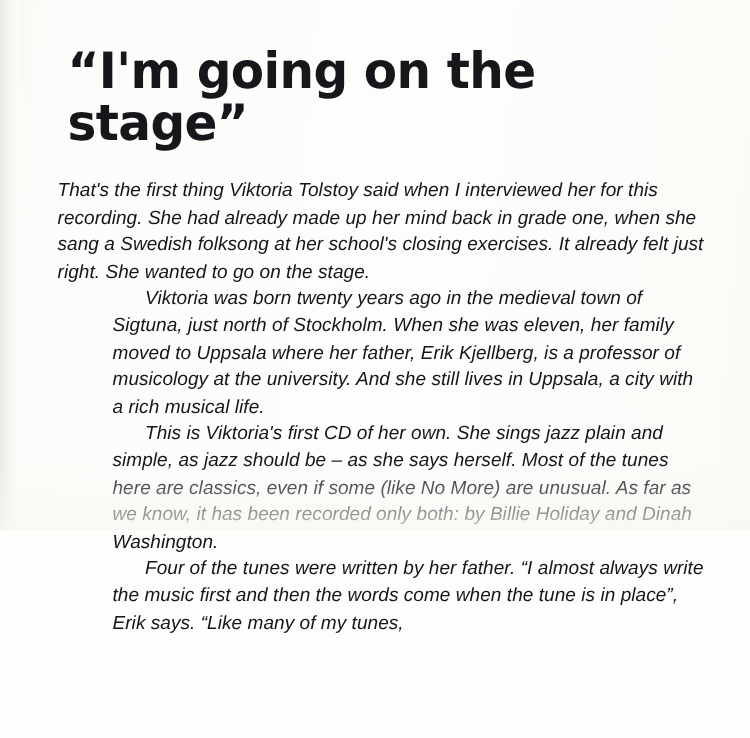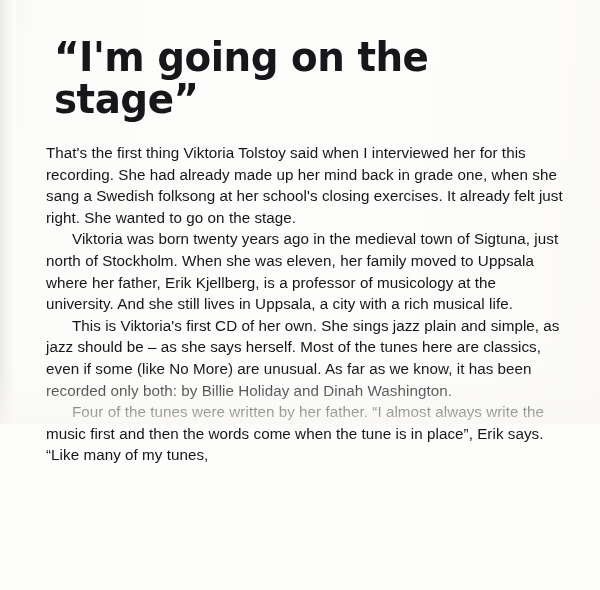--- a/index.html
+++ b/index.html
@@ -52,23 +52,25 @@
     font-family: "Liberation Sans", sans-serif;
     font-size: 15.2px;
     line-height: 21.6px;
     color: #14161a;
     letter-spacing: 0.05px;
     max-width: 522px;
   }
   .body-text p {
     margin: 0;
     text-indent: 0;
+    font-style: italic;
   }
   .body-text p.indent {
     text-indent: 26px;
+    margin-left: 44px;
   }
 </style>
 </head>
 <body>
 
 <div class="page">
 
   <h1 class="headline">“I'm going on the stage”</h1>
 
   <div class="body-text">

